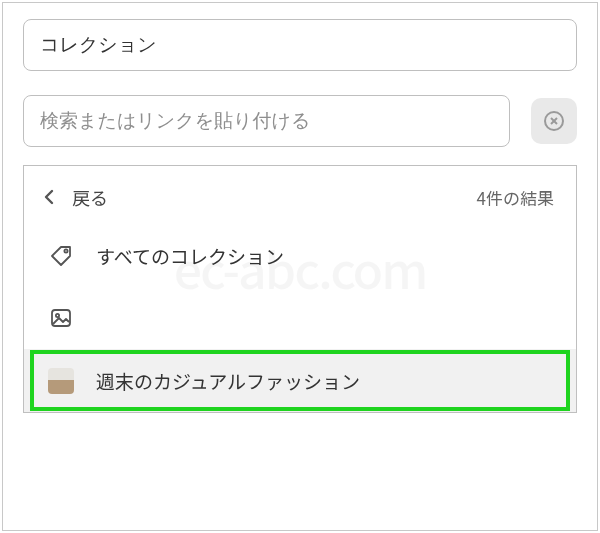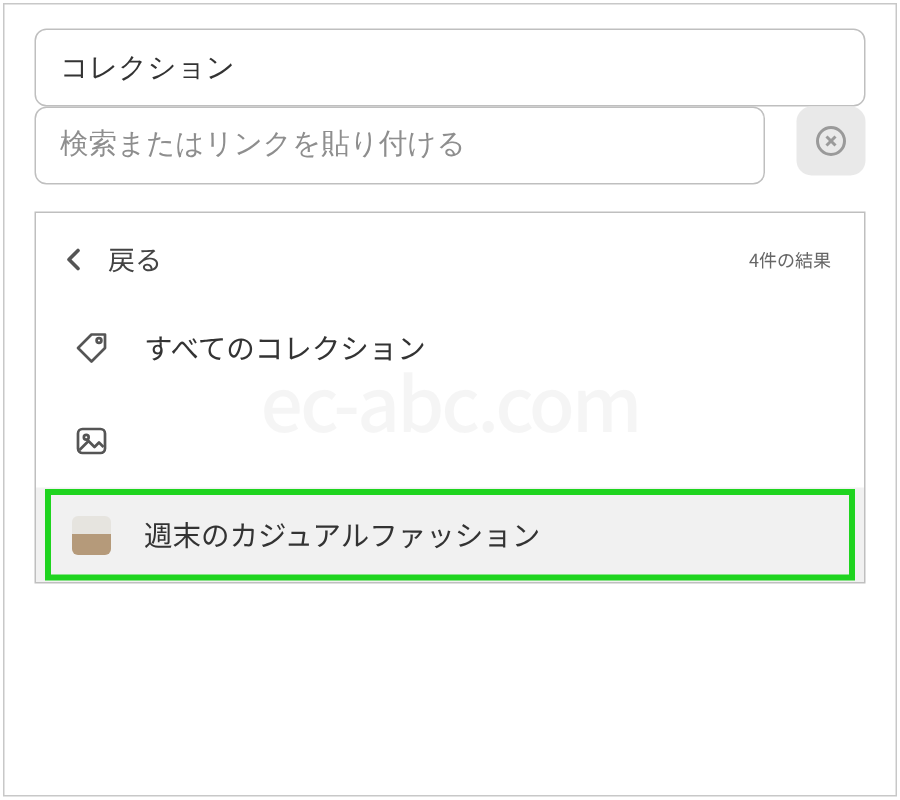--- a/index.html
+++ b/index.html
@@ -36,23 +36,24 @@
       height: 52px;
       border: 1px solid #bfbfbf;
       border-radius: 8px;
       padding: 0 16px;
       font-size: 19px;
       color: #333;
       outline: none;
       background: #fff;
     }
     .search-row {
+      margin-top: 24px;
       display: flex;
       gap: 21px;
-      align-items: flex-start;
+      align-items: center;
     }
     .search-input {
       flex: 1;
       height: 52px;
       border: 1px solid #bfbfbf;
       border-radius: 8px;
       padding: 0 16px;
       font-size: 19px;
       color: #333;
       outline: none;
@@ -85,21 +86,21 @@
       padding: 18px 22px 14px 18px;
       font-size: 18px;
       color: #444;
     }
     .dd-back {
       display: flex;
       align-items: center;
       gap: 16px;
       cursor: pointer;
     }
-    .dd-results { color: #666; font-size: 12px; }
+    .dd-results { color: #666; font-size: 17px; }
     .dd-item {
       display: flex;
       align-items: center;
       gap: 22px;
       padding: 18px 22px 18px 24px;
       font-size: 19px;
       color: #333;
       cursor: pointer;
     }
     .dd-item .ic { width: 26px; height: 26px; display:flex; align-items:center; justify-content:center; color:#555; flex:0 0 26px; }

